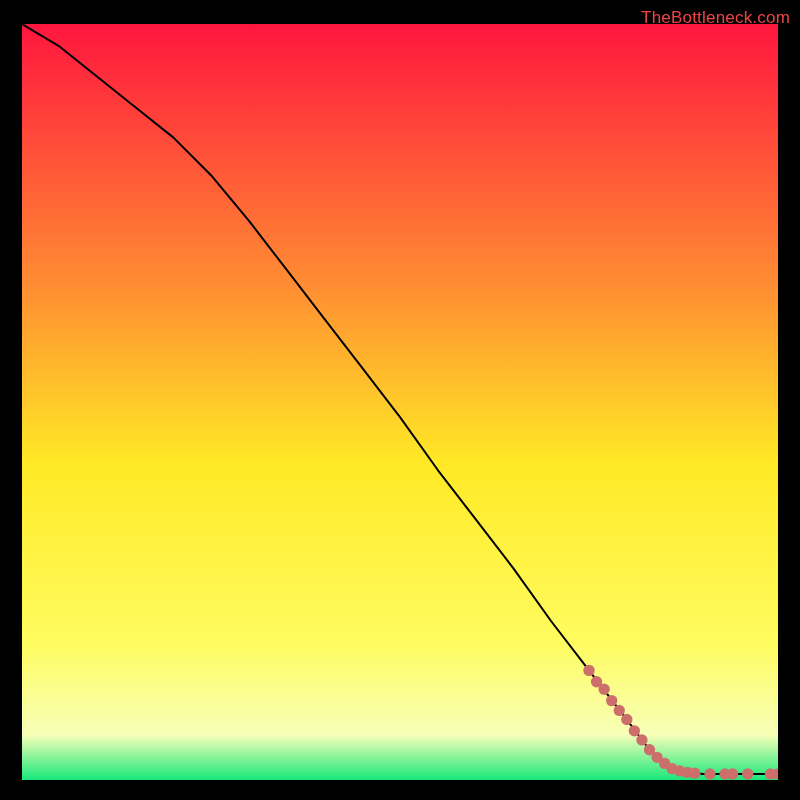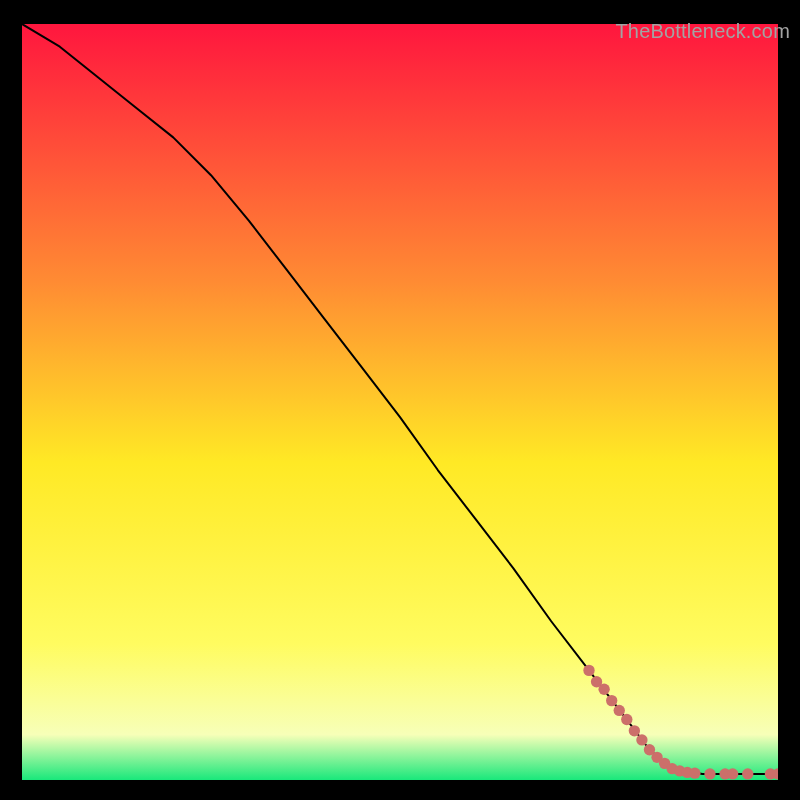--- a/index.html
+++ b/index.html
@@ -12,24 +12,24 @@
     font-family: Arial, Helvetica, sans-serif;
   }
   .frame {
     position: relative;
     width: 800px;
     height: 800px;
     background: #000000;
   }
   .watermark {
     position: absolute;
-    top: 20px;
+    top: 8px;
     right: 10px;
-    color: #a3a3a3;
-    font-size: 20px;
+    color: #ef4444;
+    font-size: 17px;
     font-weight: 400;
     letter-spacing: 0.2px;
     z-index: 5;
   }
   .plot {
     position: absolute;
     left: 22px;
     top: 24px;
     width: 756px;
     height: 756px;

